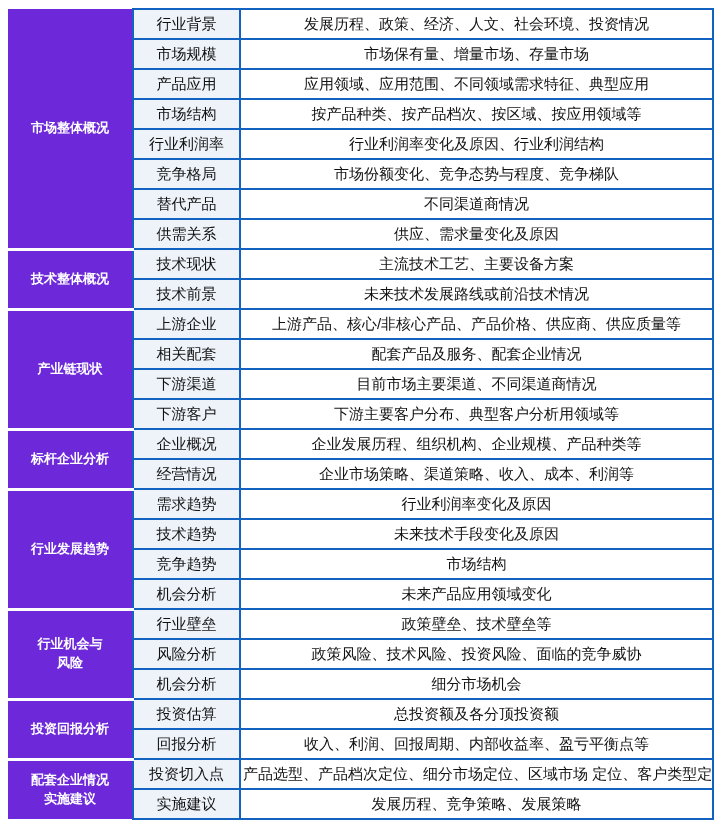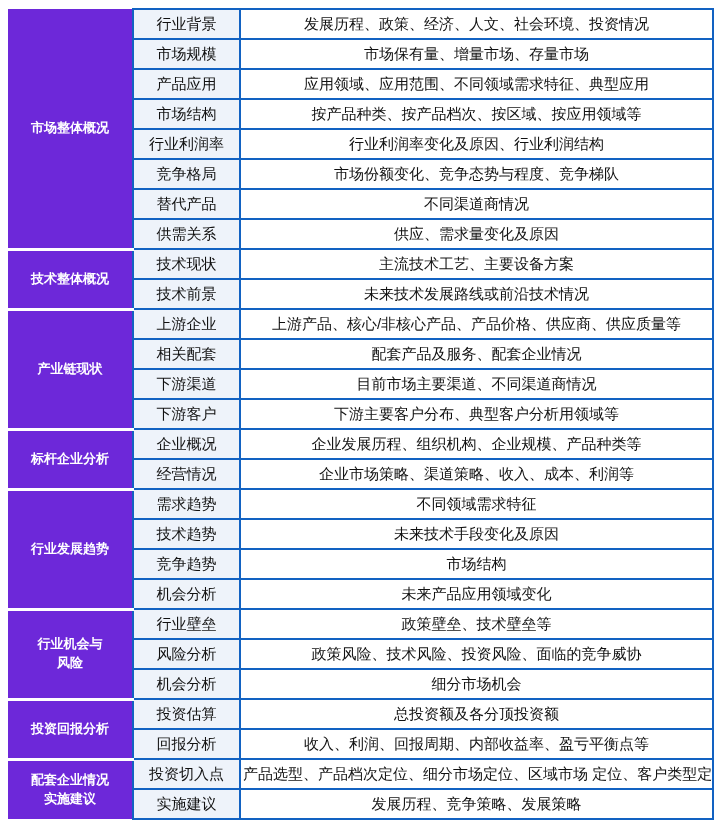--- a/index.html
+++ b/index.html
@@ -135,21 +135,21 @@
         <td class="desc">企业发展历程、组织机构、企业规模、产品种类等</td>
       </tr>
       <tr>
         <td class="sub">经营情况</td>
         <td class="desc">企业市场策略、渠道策略、收入、成本、利润等</td>
       </tr>
 
       <tr>
         <td class="group" rowspan="4">行业发展趋势</td>
         <td class="sub">需求趋势</td>
-        <td class="desc">不同领域需求特征</td>
+        <td class="desc">行业利润率变化及原因</td>
       </tr>
       <tr>
         <td class="sub">技术趋势</td>
         <td class="desc">未来技术手段变化及原因</td>
       </tr>
       <tr>
         <td class="sub">竞争趋势</td>
         <td class="desc">市场结构</td>
       </tr>
       <tr>

